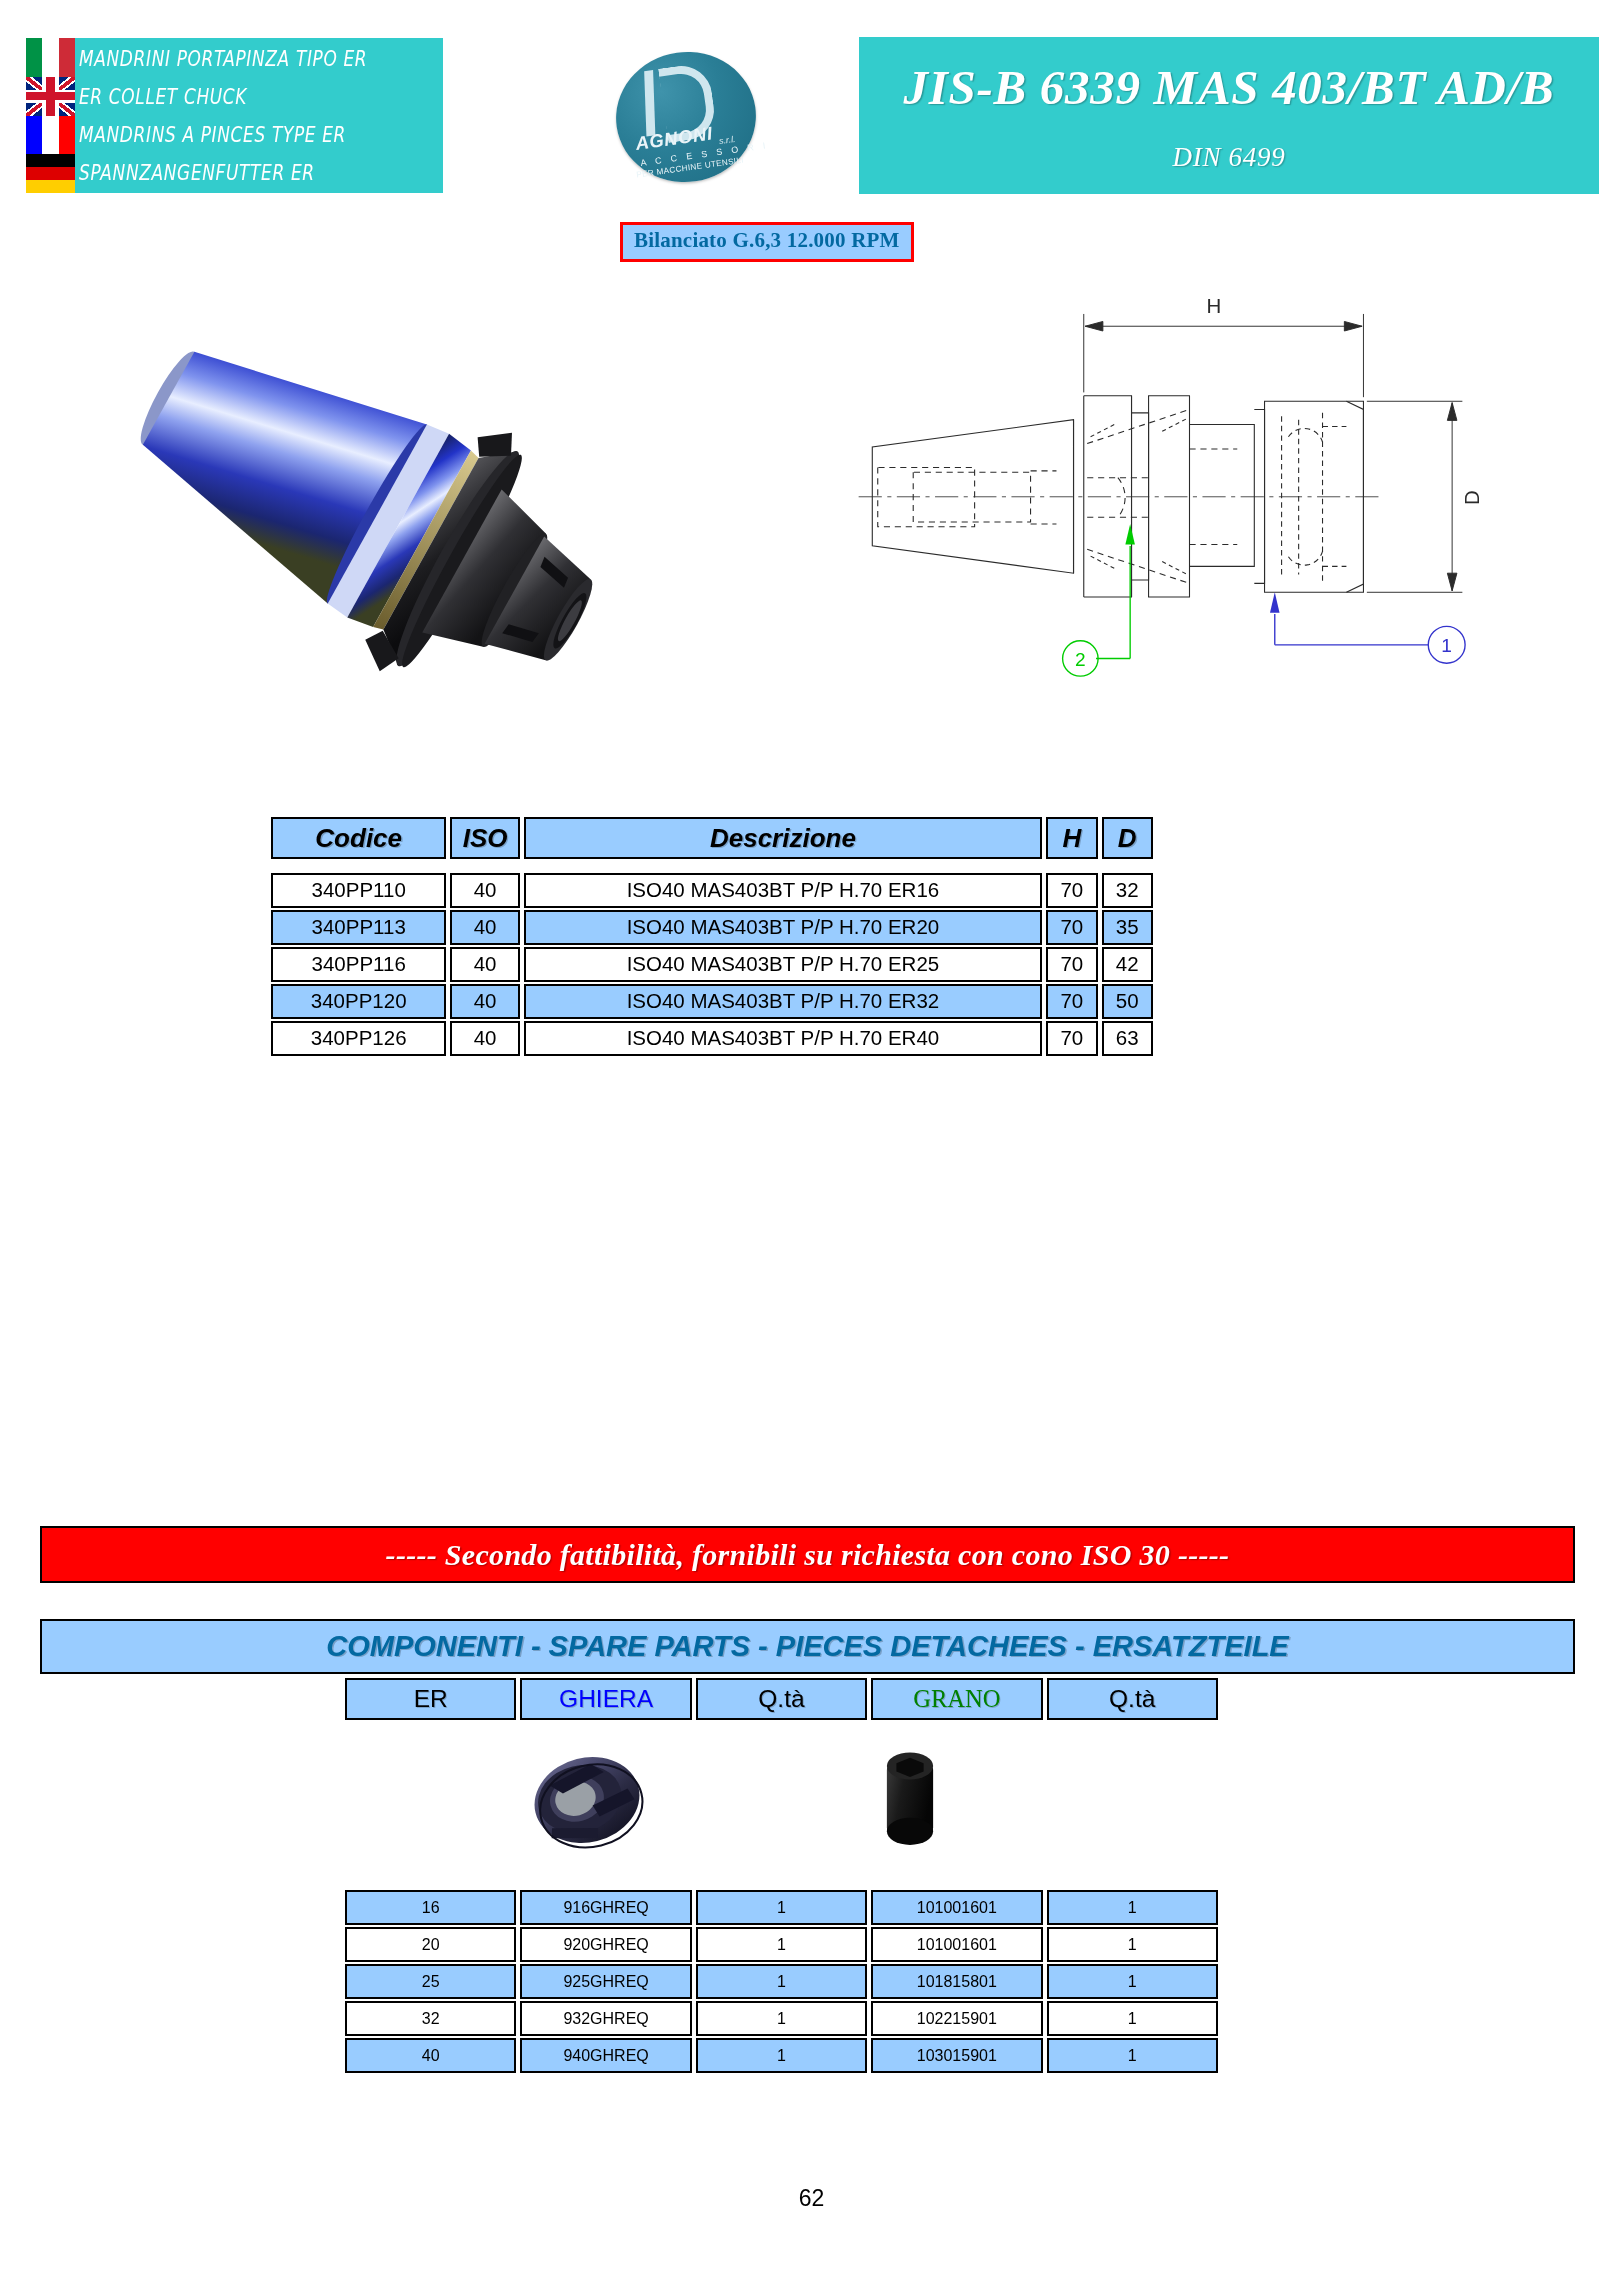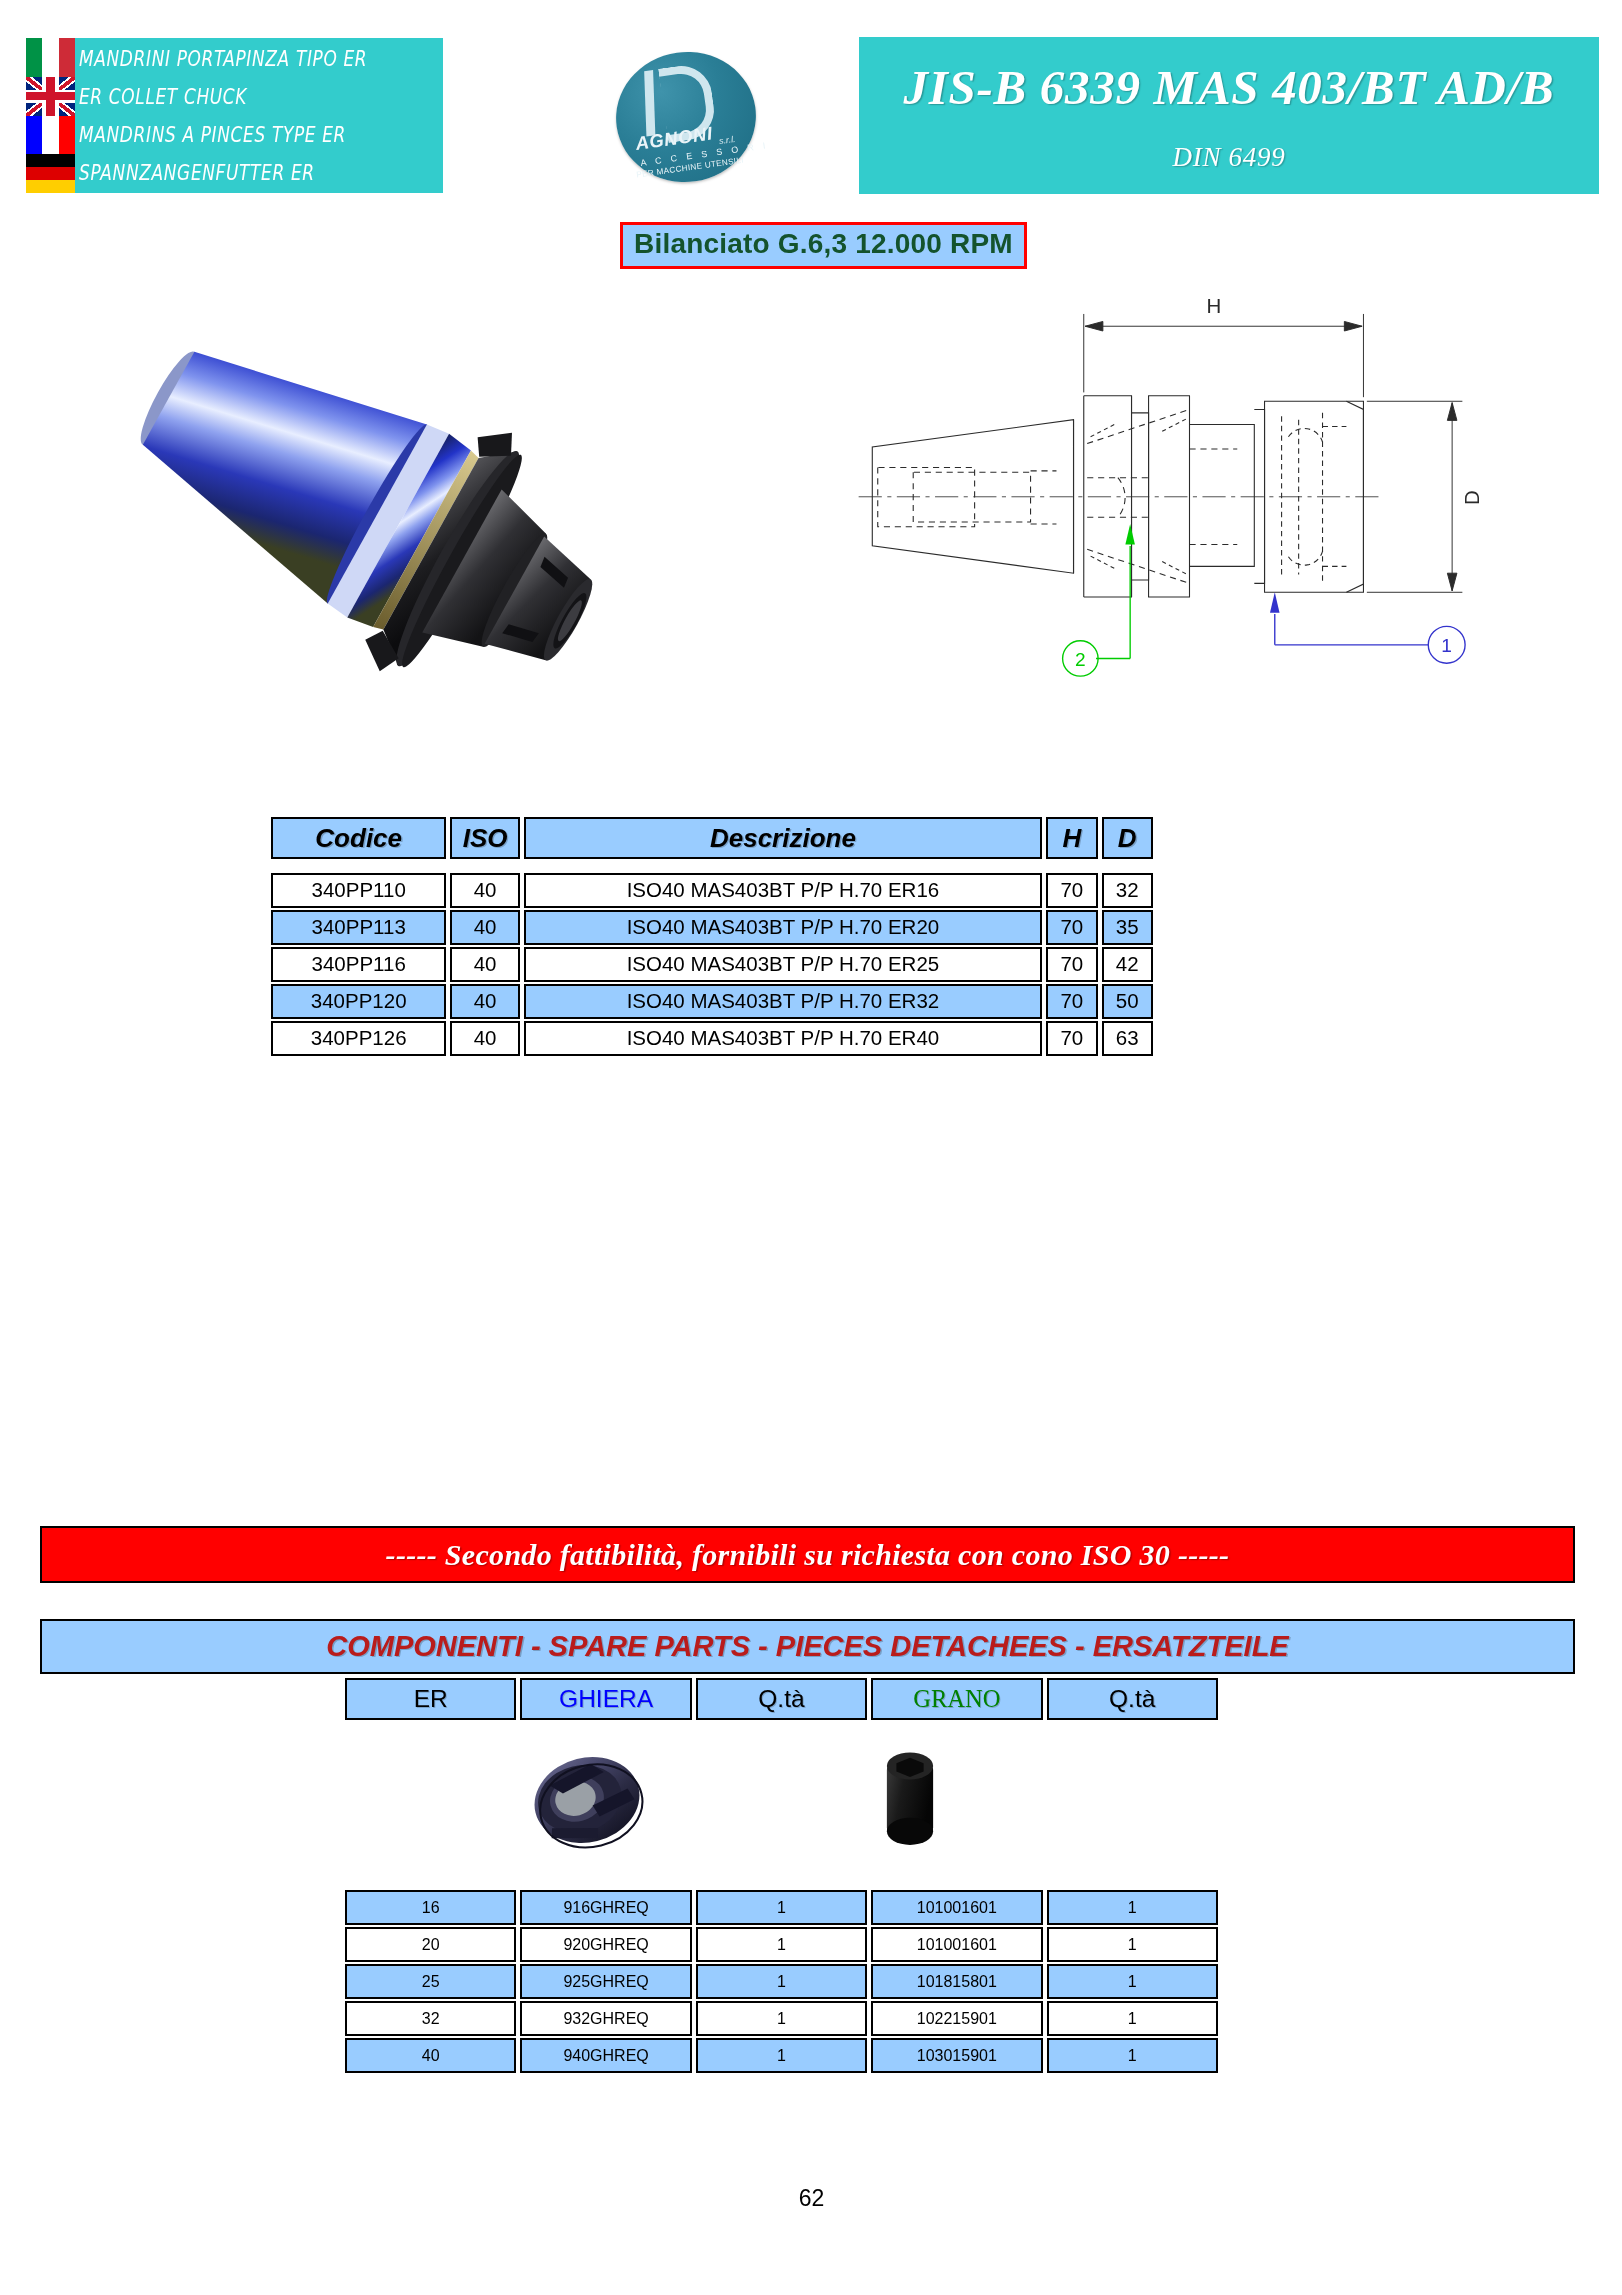--- a/index.html
+++ b/index.html
@@ -75,22 +75,22 @@
     font-size:27px;letter-spacing:0.7px;white-space:nowrap;
     text-shadow:1.4px 1.4px 1.4px rgba(0,0,0,.25);
   }
 
   .balance-badge{
     position:absolute;left:620px;top:222px;
     background:#99ccff;border:3.4px solid #ff0000;
     padding:3.4px 11px 5.5px 11px;
   }
   .balance-badge span{
-    font-family:Liberation Sans, sans-serif;
-    font-weight:bold;font-size:28px;color:#14532d;white-space:nowrap;letter-spacing:0.2px;
+    font-family:Liberation Serif, serif;
+    font-weight:bold;font-size:21px;color:#0369a1;white-space:nowrap;letter-spacing:0.2px;
   }
 
   
   .photo{position:absolute;left:61px;top:293px;width:573px;height:409px;}
 
   
   .drawing{position:absolute;left:845px;top:273px;width:689px;height:423px;}
 
   
   .tbl{position:absolute;border-collapse:separate;border-spacing:4.1px 2px;}
@@ -119,21 +119,21 @@
   .band{position:absolute;left:40px;width:1535px;border:2.7px solid #000;box-sizing:border-box;
         display:flex;align-items:center;justify-content:center;}
   #band-iso30{top:1526px;height:57px;background:#ff0000;}
   #band-iso30 span{
     color:#ffffff;font-family:"Liberation Serif",serif;font-style:italic;font-weight:bold;
     font-size:30px;white-space:nowrap;letter-spacing:0.3px;
     text-shadow:1.4px 1.4px 1.4px rgba(0,0,0,.3);
   }
   #band-components{top:1619px;height:55px;background:#99ccff;}
   #band-components span{
-    color:#b91c1c;font-family:"Liberation Sans Narrow","Liberation Sans",sans-serif;
+    color:#0369a1;font-family:"Liberation Sans Narrow","Liberation Sans",sans-serif;
     font-style:italic;font-weight:bold;font-size:29px;white-space:nowrap;
     text-shadow:1.4px 1.4px 0 rgba(0,0,0,.22);
   }
 
   
   #comp-head{left:341px;top:1676px;}
   #comp-head td{width:162px;height:38px;background:#99ccff;border:2px solid #000;
     font-size:24.5px;font-weight:normal;font-family:"Liberation Sans Narrow","Liberation Sans",sans-serif;
     text-shadow:1px 1px 0 rgba(0,0,0,.2);}
   #comp-head td.ghiera{color:#0000ff;}

